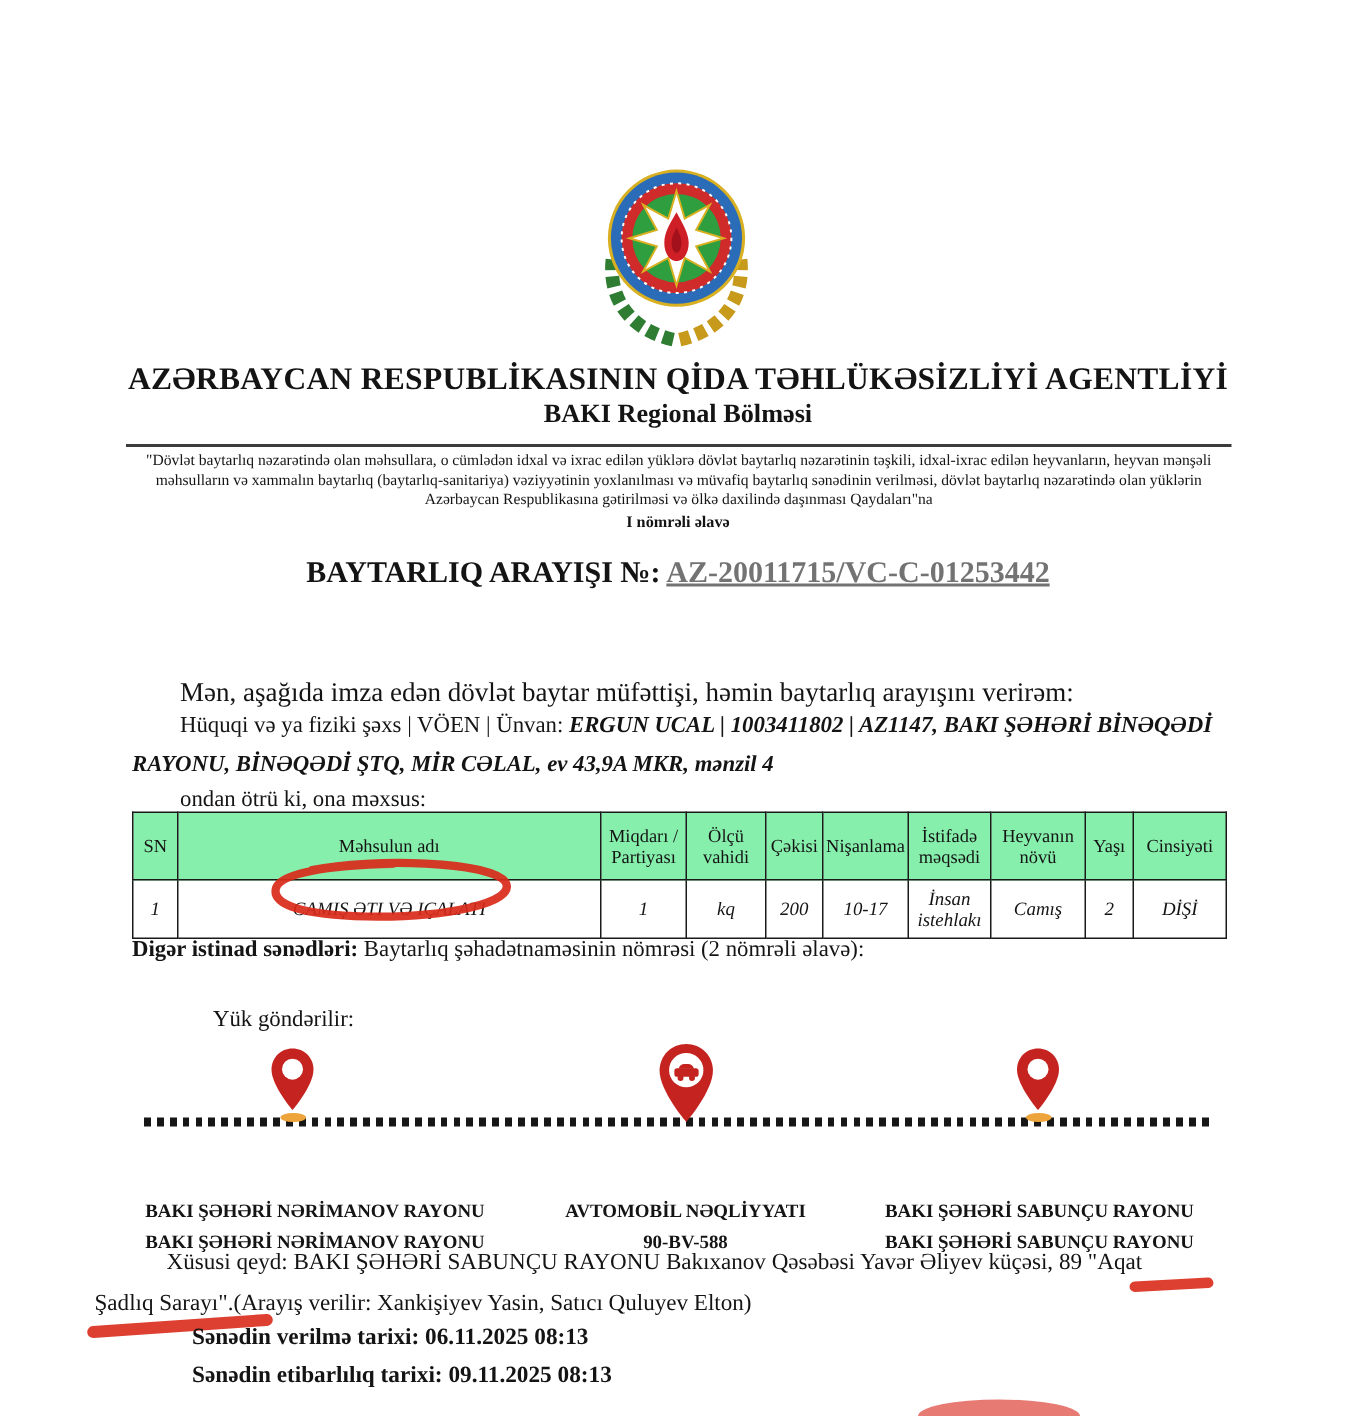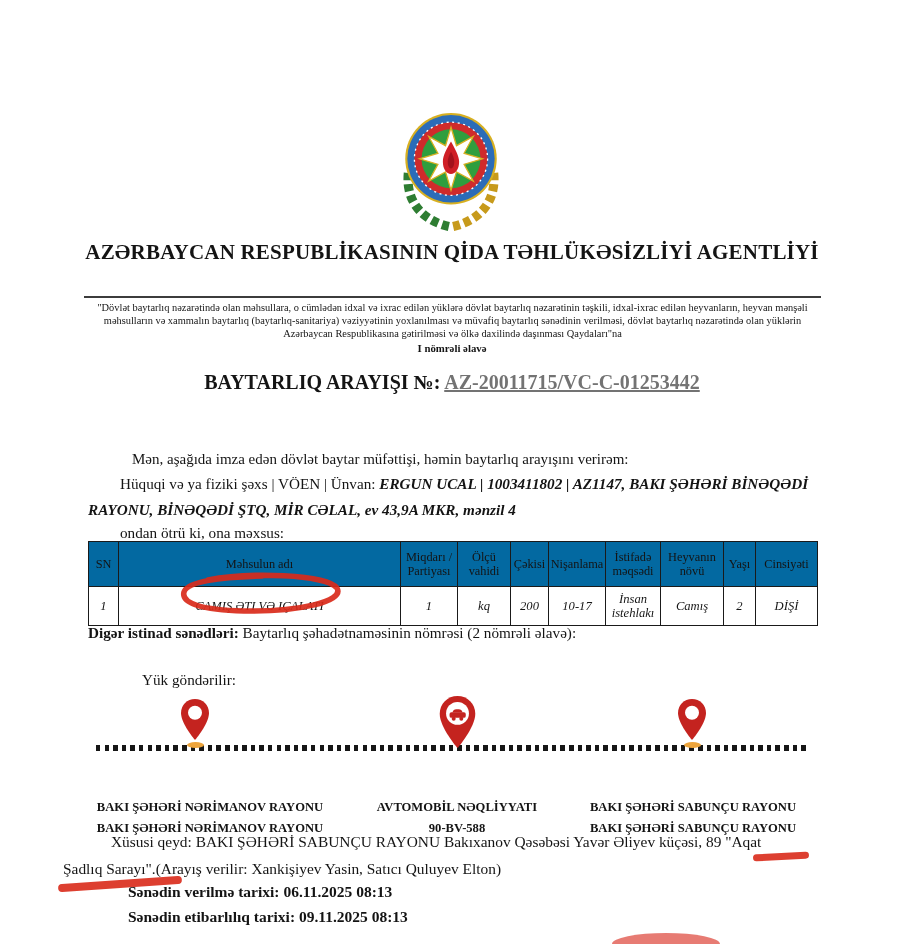--- a/index.html
+++ b/index.html
@@ -10,29 +10,29 @@
   
   .emblem{left:400px;top:110px;width:102px;height:124px;}
   .agency{left:0;top:240px;width:904px;font-size:21px;font-weight:bold;letter-spacing:.2px;}
   .branch{left:0;top:265px;width:904px;font-size:17.5px;font-weight:bold;}
   .rule{left:84px;top:296px;width:737px;border-top:2px solid #3c3c3c;height:0;}
   .regulation{left:84px;top:301px;width:737px;font-size:10.4px;line-height:13.2px;text-align:center;}
   .annex{left:0;top:342px;width:904px;font-size:10.8px;font-weight:bold;text-align:center;}
   .cert-title{left:0;top:371px;width:904px;font-size:20px;font-weight:bold;text-align:center;}
   .cert-no{color:#737373;text-decoration:underline;}
   
-  .intro{left:132px;top:451px;font-size:15px;}
+  .intro{left:120px;top:451px;font-size:18px;}
   .person{left:88px;top:471px;width:735px;font-size:15.2px;line-height:26px;text-indent:32px;}
   .person-value{font-weight:bold;font-style:italic;}
   .belongs{left:120px;top:524px;font-size:15.2px;}
   
   .goods-table{left:88px;top:541px;border-collapse:collapse;table-layout:fixed;width:729px;}
   .goods-table td,.goods-table th{border:1.6px solid #1a1a1a;text-align:center;vertical-align:middle;
         font-weight:normal;padding:2px 1px;}
-  .goods-table thead th{background:#0369a1;font-size:12.3px;line-height:14px;height:40px;}
+  .goods-table thead th{background:#86efac;font-size:12.3px;line-height:14px;height:40px;}
   .goods-table tbody td{font-size:12.6px;font-style:italic;height:34px;line-height:14px;}
   
   .red-circle{left:174px;top:571px;width:174px;height:44px;}
   
   .refs1{left:88px;top:624px;font-size:15.2px;}
   .refs1 b{font-weight:bold;}
   .refs2{left:200px;top:649px;font-size:15.2px;}
   .shipping{left:119px;top:671px;font-size:15.2px;margin-left:23px;}
   
   .dots{left:96px;top:745px;width:712px;height:6px;
@@ -72,20 +72,21 @@
       <circle cx="50" cy="48" r="36" fill="#cf2b2b"></circle>
       <circle cx="50" cy="48" r="36" fill="none" stroke="#ffffff" stroke-width="1.3" stroke-dasharray="2 3.5"></circle>
       <circle cx="50" cy="48" r="29" fill="#2f9e3e"></circle>
       <polygon points="50,17 55.4,35.1 71.9,26.1 62.9,42.6 81,48 62.9,53.4 71.9,69.9 55.4,60.9 50,79 44.6,60.9 28.1,69.9 37.1,53.4 19,48 37.1,42.6 28.1,26.1 44.6,35.1" fill="#ffffff" stroke="#d8b021" stroke-width="1.3"></polygon>
       <path d="M50,31 C46,38 42,44 42,51 C42,58 45.5,63 50,63 C54.5,63 58,58 58,51 C58,45 54,38.5 50,31 Z" fill="#cf1f26"></path>
       <path d="M50,41 C48,45 46.8,47.5 46.8,51 C46.8,55 48.2,57.5 50,57.5 C51.8,57.5 53.2,55 53.2,51 C53.2,47.5 52,45 50,41 Z" fill="#a3121c"></path>
     </svg>
   </div>
 
   <div class="abs agency center">AZƏRBAYCAN RESPUBLİKASININ QİDA TƏHLÜKƏSİZLİYİ AGENTLİYİ</div>
+  <div class="abs branch center">BAKI Regional Bölməsi</div>
   <div class="abs rule"></div>
   <div class="abs regulation">"Dövlət baytarlıq nəzarətində olan məhsullara, o cümlədən idxal və ixrac edilən yüklərə dövlət baytarlıq nəzarətinin təşkili, idxal-ixrac edilən heyvanların, heyvan mənşəli məhsulların və xammalın baytarlıq (baytarlıq-sanitariya) vəziyyətinin yoxlanılması və müvafiq baytarlıq sənədinin verilməsi, dövlət baytarlıq nəzarətində olan yüklərin Azərbaycan Respublikasına gətirilməsi və ölkə daxilində daşınması Qaydaları"na</div>
   <div class="abs annex">I nömrəli əlavə</div>
 
   <div class="abs cert-title"><span>BAYTARLIQ ARAYIŞI №: </span><span class="cert-no">AZ-20011715/VC-C-01253442</span></div>
 
   <div class="abs intro">Mən, aşağıda imza edən dövlət baytar müfəttişi, həmin baytarlıq arayışını verirəm:</div>
   <div class="abs person"><span>Hüquqi və ya fiziki şəxs | VÖEN | Ünvan: </span><span class="person-value">ERGUN UCAL | 1003411802 | AZ1147, BAKI ŞƏHƏRİ BİNƏQƏDİ RAYONU, BİNƏQƏDİ ŞTQ, MİR CƏLAL, ev 43,9A MKR, mənzil 4</span></div>
   <div class="abs belongs">ondan ötrü ki, ona məxsus:</div>
 

